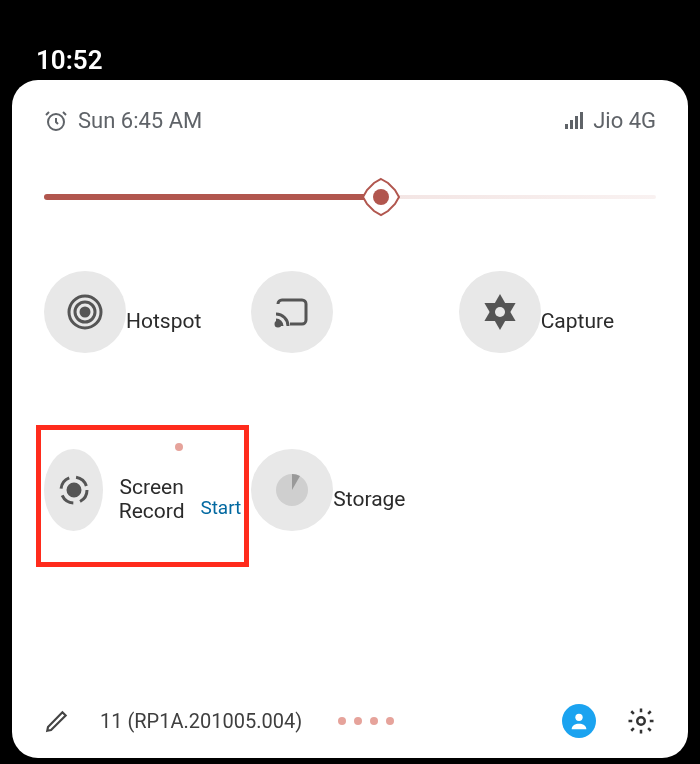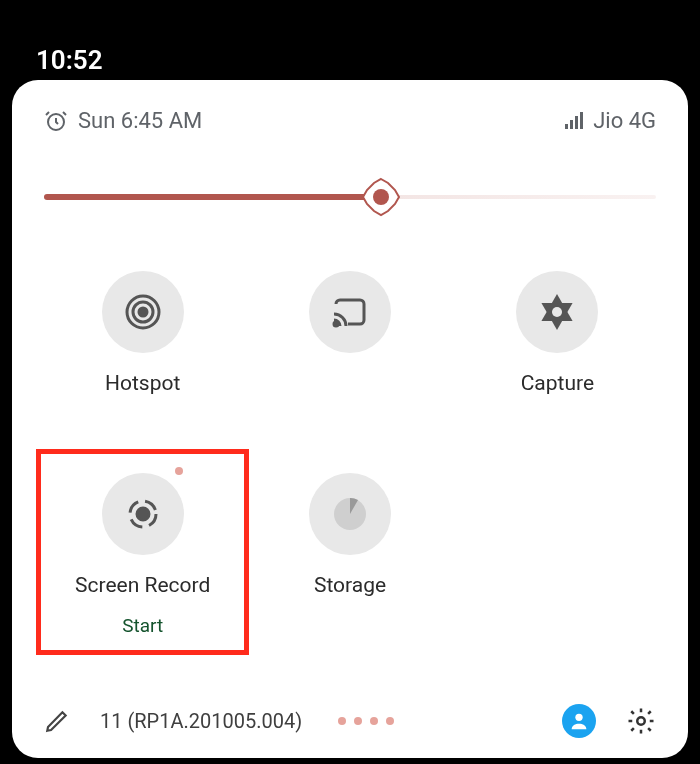--- a/index.html
+++ b/index.html
@@ -70,41 +70,41 @@
   .slider-thumb svg { display:block; }
 
   .tiles {
     display: grid;
     grid-template-columns: repeat(3, 1fr);
     row-gap: 78px;
     column-gap: 10px;
   }
   .tile {
     display: flex;
-    flex-direction: column;
+    flex-direction: row;
     align-items: center;
     position: relative;
   }
   .tile-circle {
     width: 82px; height: 82px;
     border-radius: 50%;
     background: #e8e8e8;
     display: flex;
     align-items: center;
     justify-content: center;
     margin-bottom: 18px;
   }
   .tile-label {
     font-size: 21px;
     color: #2b2b2b;
     text-align: center;
   }
   .tile-sub {
     font-size: 19px;
-    color: #14532d;
+    color: #0369a1;
     margin-top: 17px;
   }
   .tile-dot {
     position: absolute;
     top: -6px;
     right: 58px;
     width: 8px; height: 8px;
     border-radius: 50%;
     background: #e6a39b;
   }

